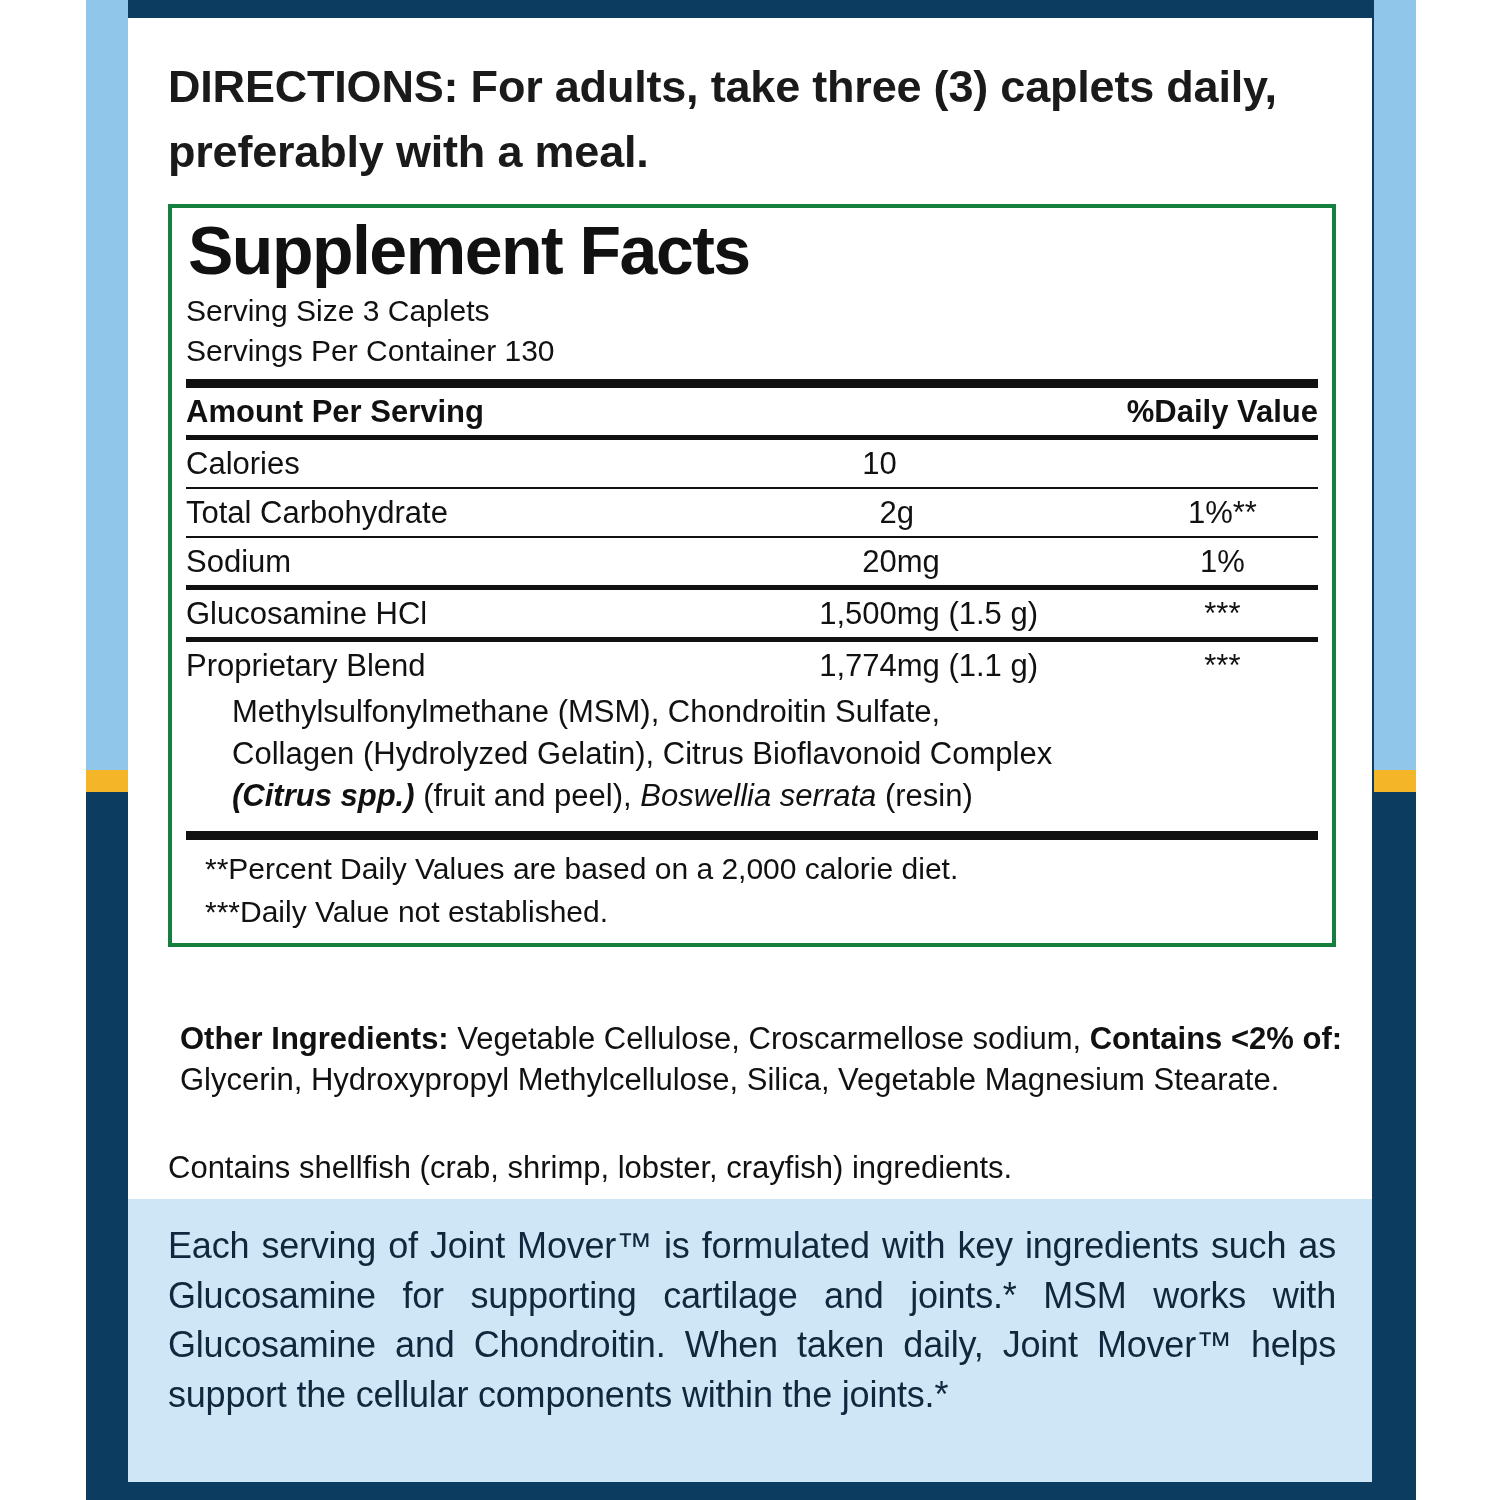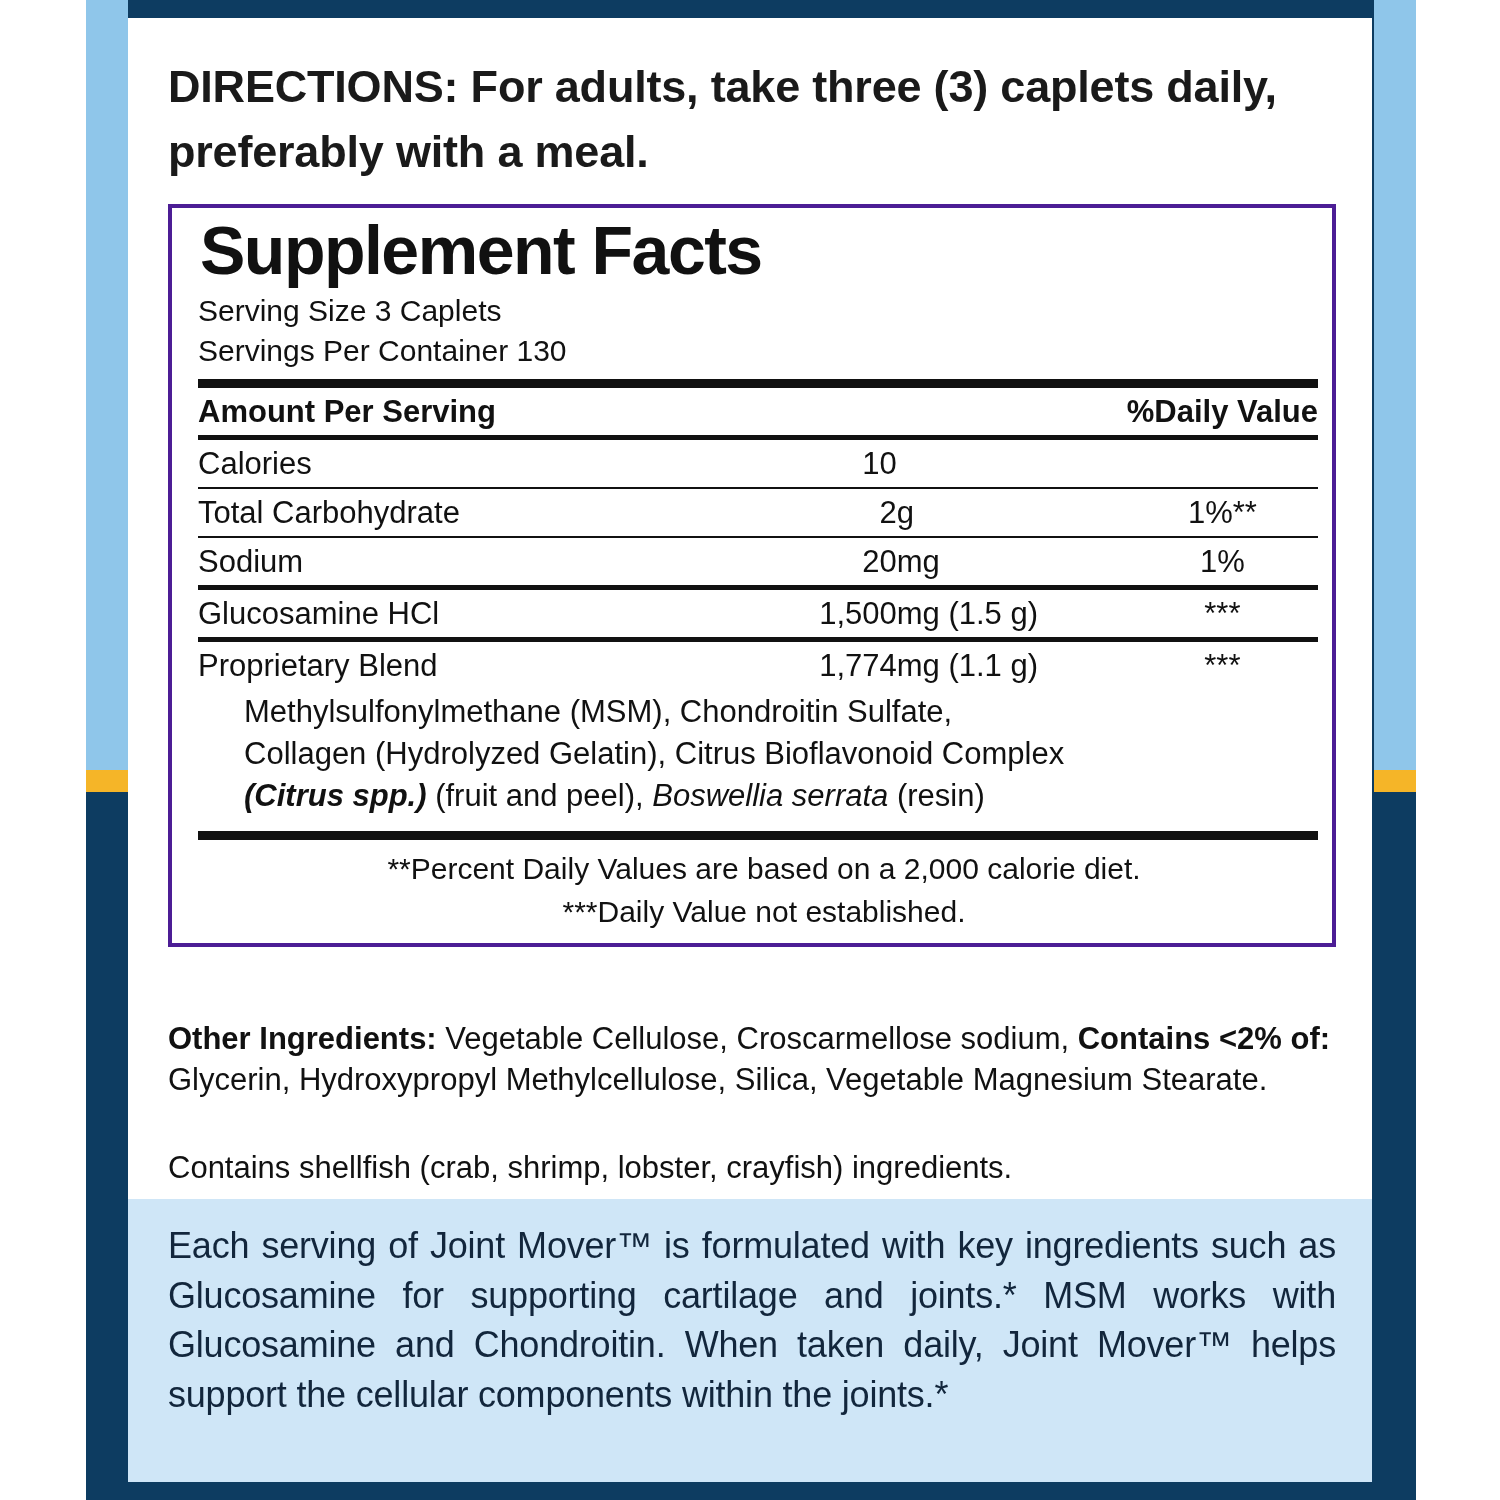--- a/index.html
+++ b/index.html
@@ -86,23 +86,23 @@
     color: #1a1a1a;
     letter-spacing: -0.2px;
   }
 
   
   .sf-box {
     position: absolute;
     left: 40px;
     top: 186px;
     width: 1168px;
-    border: 4px solid #4c1d95;
-    box-sizing: border-box;
-    padding: 6px 14px 10px 26px;
+    border: 4px solid #15803d;
+    box-sizing: border-box;
+    padding: 6px 14px 10px 14px;
     background: #fff;
   }
   .sf-title {
     font-size: 68px;
     font-weight: bold;
     line-height: 1.02;
     color: #111;
     letter-spacing: -1.5px;
     margin: 2px 0 6px 2px;
   }
@@ -149,28 +149,27 @@
     padding-bottom: 6px;
   }
   .ital { font-style: italic; font-weight: bold; }
   .ital-n { font-style: italic; }
 
   .footnotes {
     font-size: 30px;
     line-height: 1.38;
     color: #111;
     margin-top: 8px;
-    margin-left: 12px;
-    text-align: center;
+    margin-left: 19px;
   }
 
   
   .other-ing {
     position: absolute;
-    left: 40px;
+    left: 52px;
     top: 1000px;
     width: 1180px;
     font-size: 31px;
     line-height: 1.33;
     color: #111;
   }
   .other-ing b { font-weight: bold; }
   .shellfish {
     position: absolute;
     left: 40px;

